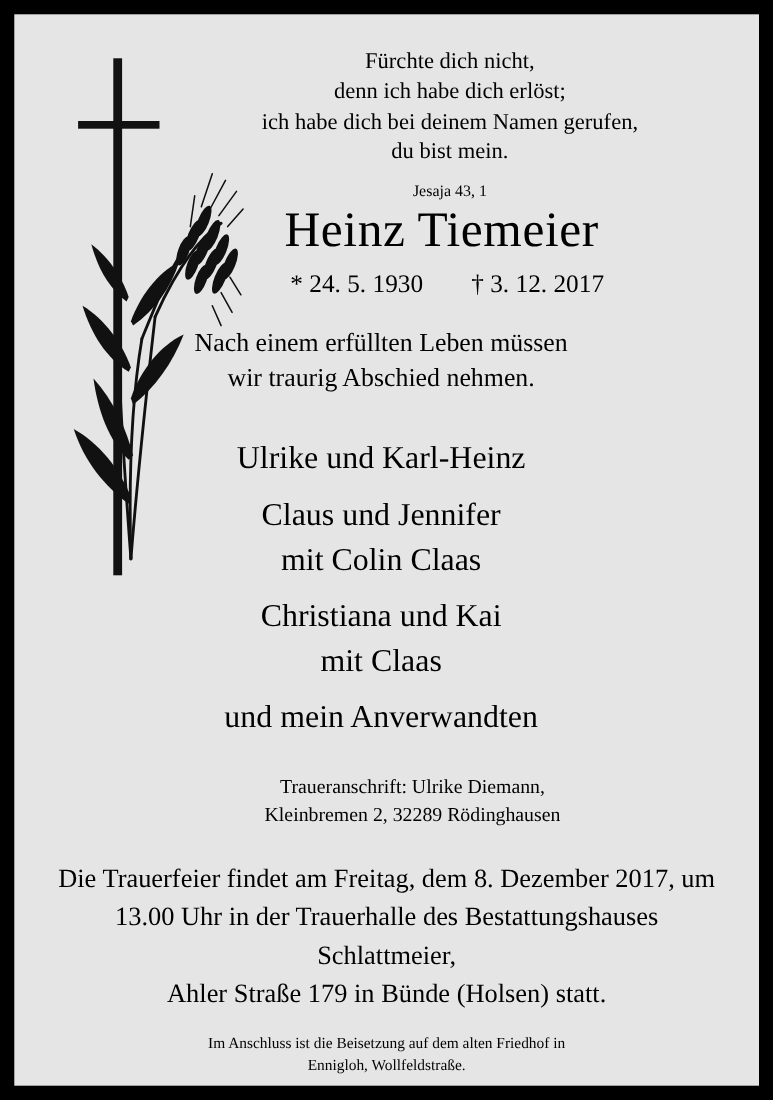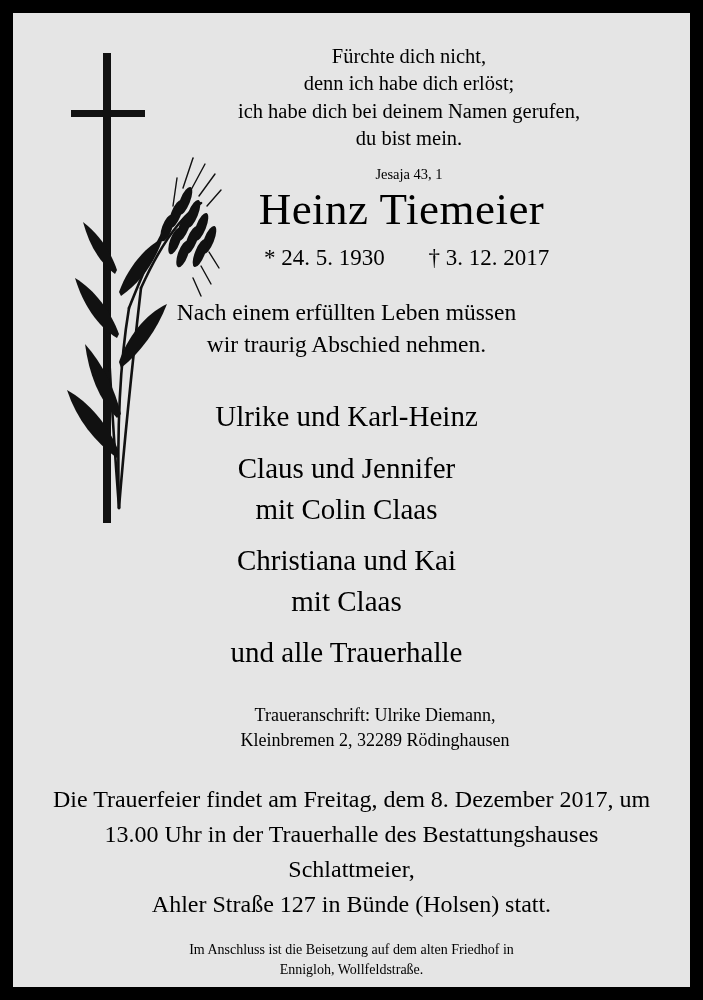--- a/index.html
+++ b/index.html
@@ -190,33 +190,33 @@
       </div>
       <div class="family-group">
         <span class="family-line">Claus und Jennifer</span>
         <span class="family-line">mit Colin Claas</span>
       </div>
       <div class="family-group">
         <span class="family-line">Christiana und Kai</span>
         <span class="family-line">mit Claas</span>
       </div>
       <div class="family-group">
-        <span class="family-line">und alle Trauerhalle</span>
+        <span class="family-line">und mein Anverwandten</span>
       </div>
     </div>
 
     <div class="address">
       <span class="address-line">Traueranschrift: Ulrike Diemann,</span>
       <span class="address-line">Kleinbremen 2, 32289 Rödinghausen</span>
     </div>
 
     <div class="ceremony">
       <span class="ceremony-line">Die Trauerfeier findet am Freitag, dem 8. Dezember 2017, um</span>
       <span class="ceremony-line">13.00 Uhr in der Trauerhalle des Bestattungshauses Schlattmeier,</span>
-      <span class="ceremony-line">Ahler Straße 127 in Bünde (Holsen) statt.</span>
+      <span class="ceremony-line">Ahler Straße 179 in Bünde (Holsen) statt.</span>
     </div>
 
     <div class="burial">
       <span class="burial-line">Im Anschluss ist die Beisetzung auf dem alten Friedhof in</span>
       <span class="burial-line">Ennigloh, Wollfeldstraße.</span>
     </div>
 
   </div>
 </div>
 

